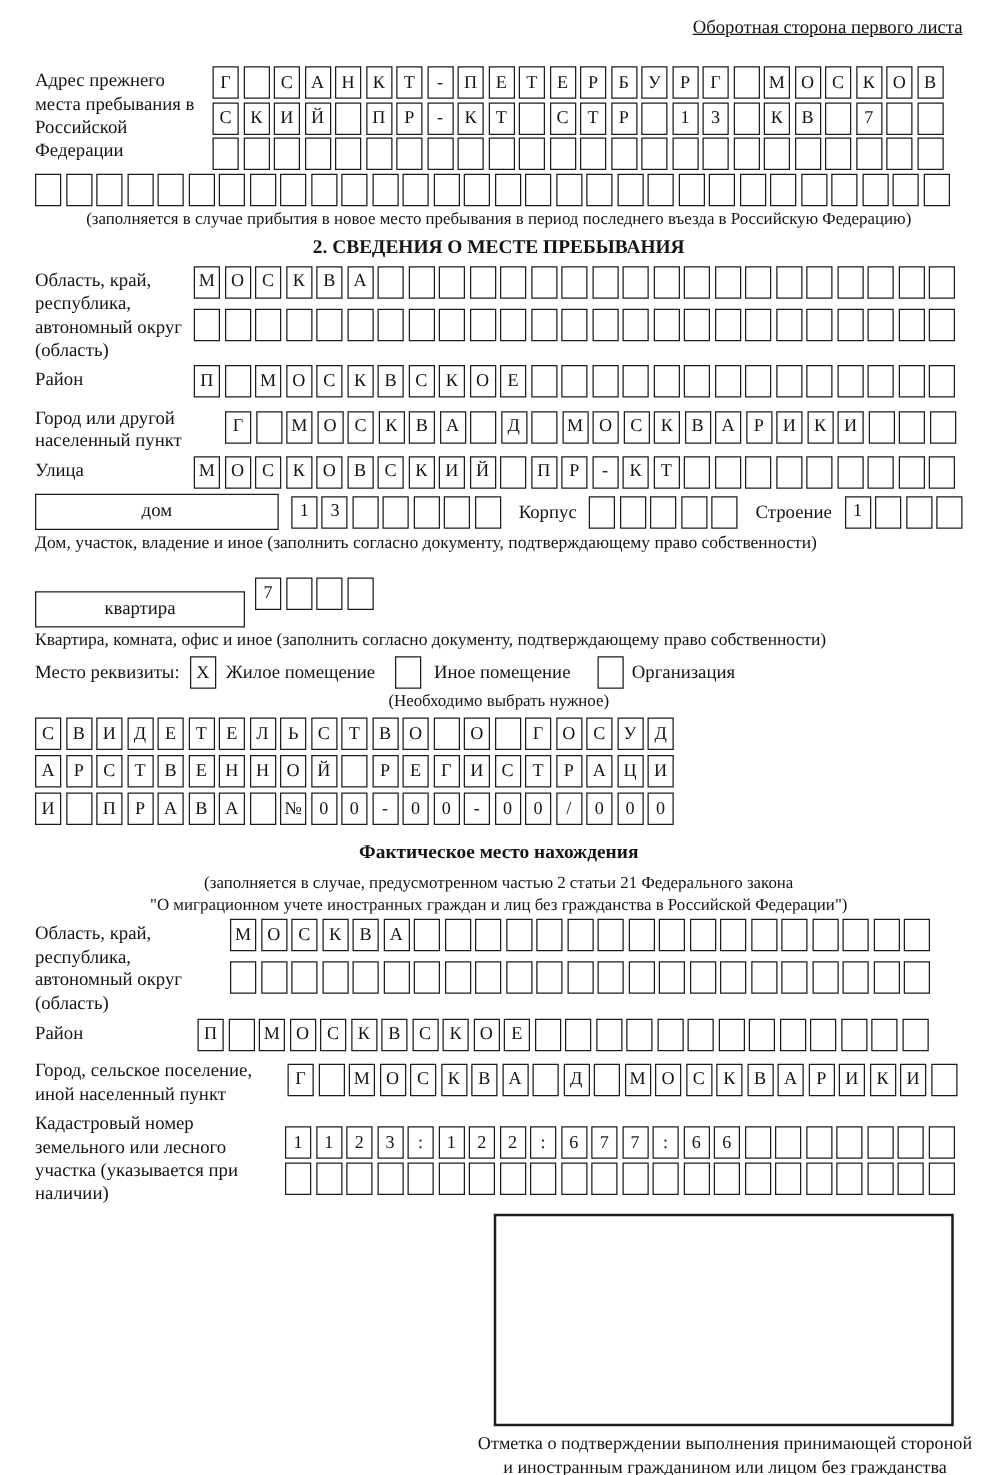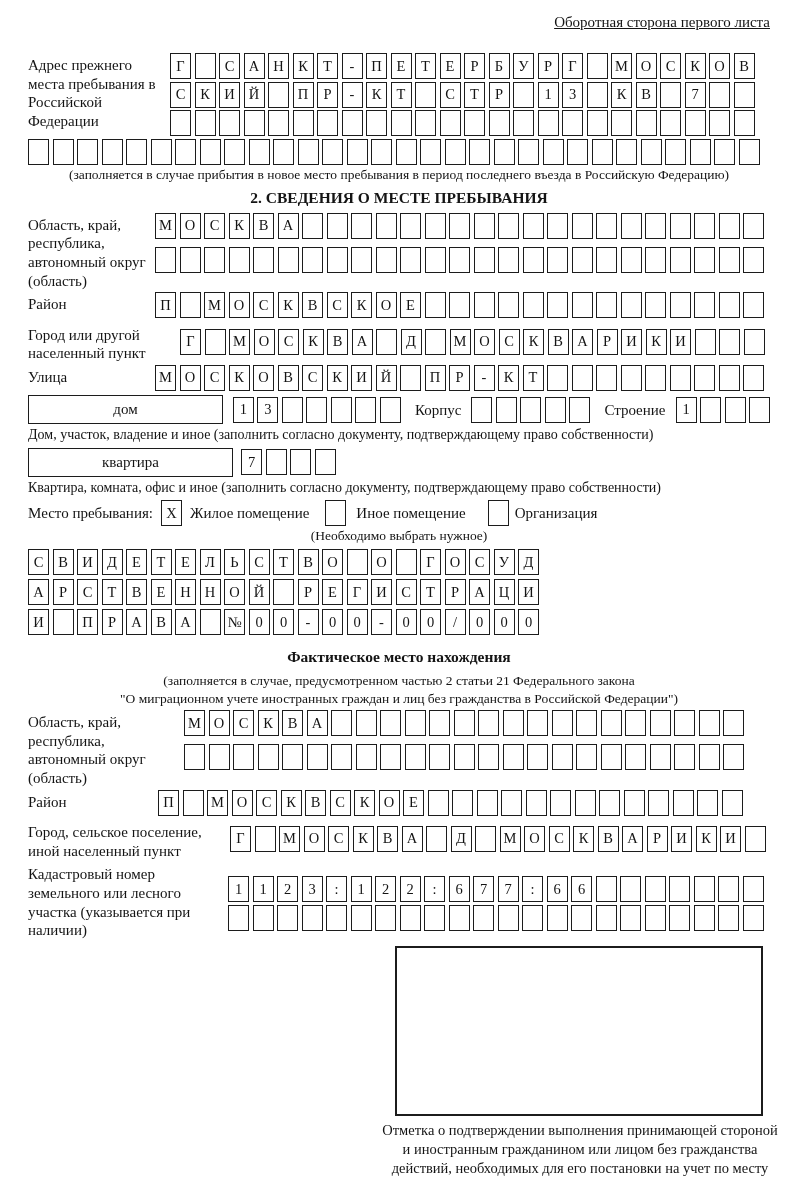--- a/index.html
+++ b/index.html
@@ -332,32 +332,32 @@
     <div class="cellrow" style="margin:0;">
         <span class="cell">1</span>
         <span class="cell"></span>
         <span class="cell"></span>
         <span class="cell"></span>
       </div>
   </div>
   <div class="caption mt2" style="font-size:14px;">Дом, участок, владение и иное (заполнить согласно документу, подтверждающему право собственности)</div>
 
   <div class="inline-row mt4">
-    <div class="wbox" style="width:205px;">квартира</div>
+    <div class="wbox" style="width:168px;margin-top:25px;">квартира</div>
     <div class="cellrow" style="margin:0 0 0 8px;">
         <span class="cell">7</span>
         <span class="cell"></span>
         <span class="cell"></span>
         <span class="cell"></span>
       </div>
   </div>
   <div class="caption mt2" style="font-size:14px;">Квартира, комната, офис и иное (заполнить согласно документу, подтверждающему право собственности)</div>
 
   <div class="inline-row mt4" style="font-size:15px;">
-    <span>Место пребывания:</span>
+    <span>Место реквизиты:</span>
     <span class="cell" style="margin-left:8px;">X</span>
     <span style="margin-left:8px;">Жилое помещение</span>
     <span class="cell" style="margin-left:16px;"></span>
     <span style="margin-left:10px;">Иное помещение</span>
     <span class="cell" style="margin-left:22px;"></span>
     <span style="margin-left:6px;">Организация</span>
   </div>
   <div class="caption center mt2">(Необходимо выбрать нужное)</div>
 
   <div class="group mt4">

